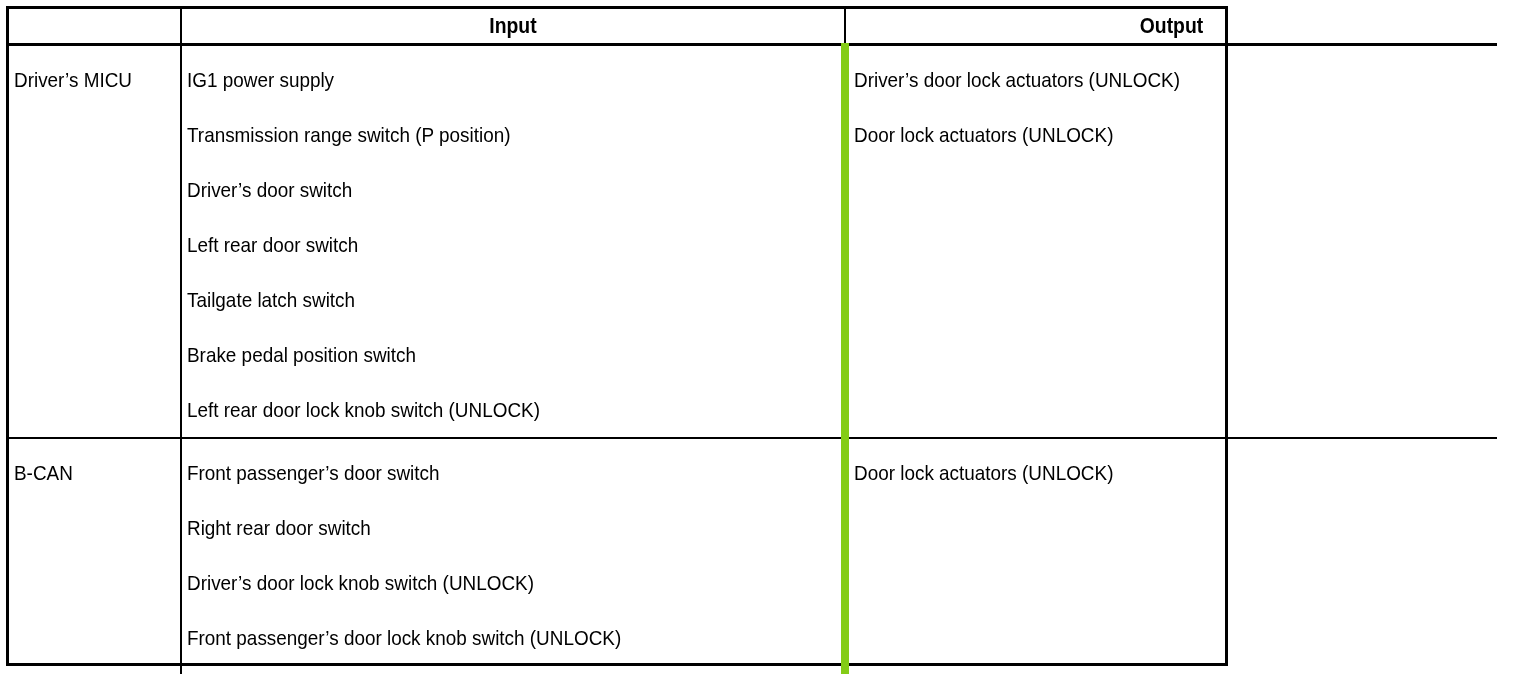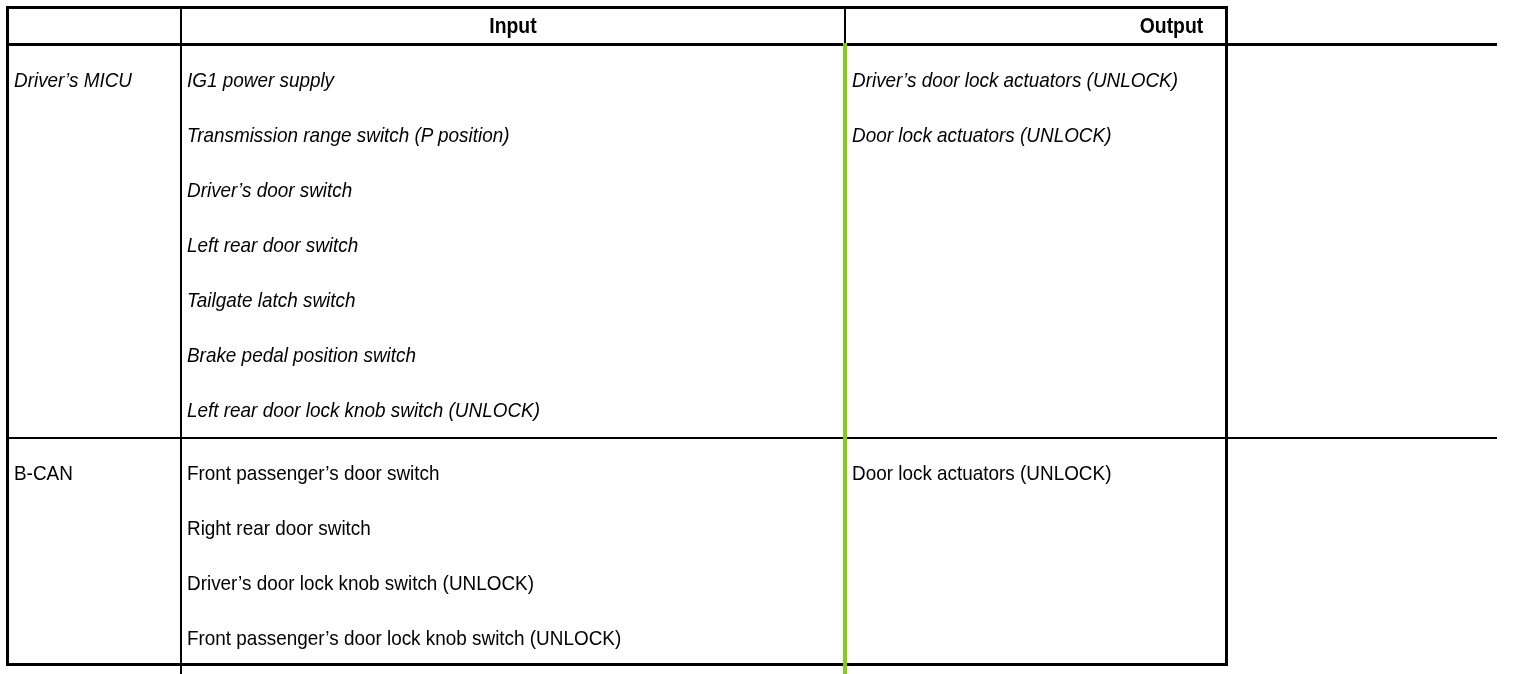--- a/index.html
+++ b/index.html
@@ -66,24 +66,24 @@
     padding: 0;
     vertical-align: top;
     color: #000000;
   }
 
   td.key-cell {
     border-right: 2px solid #000000;
   }
 
   td.input-cell {
-    border-right: 4px solid #84cc16;
+    border-right: 8px solid #84cc16;
   }
 
-  tr.row-micu td { border-bottom: 2px solid #000000; font-style: italic; }
+  tr.row-micu td { border-bottom: 2px solid #000000; }
 
   .cell-inner {
     padding-left: 5px;
     padding-top: 6px;
   }
 
   .line {
     font-size: 21px;
     line-height: 55px;
     height: 55px;

